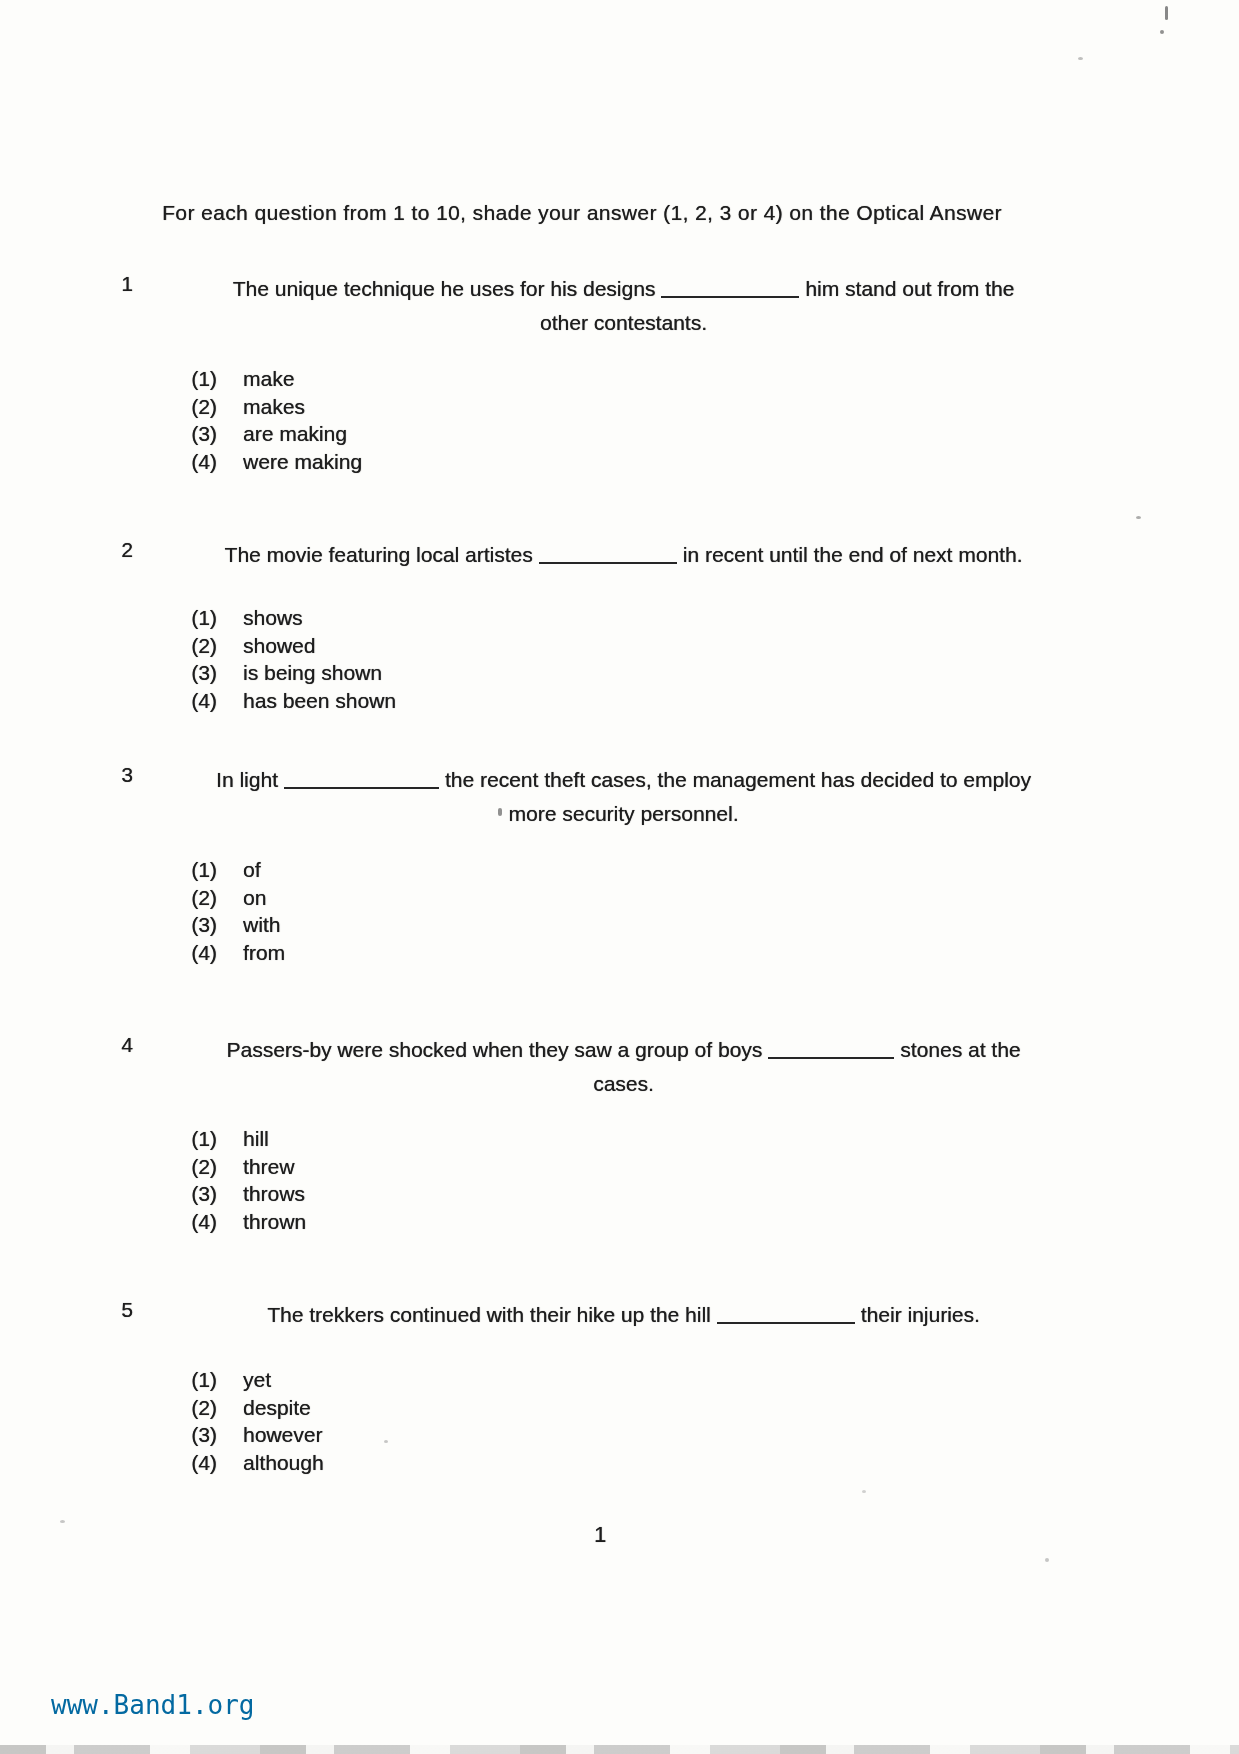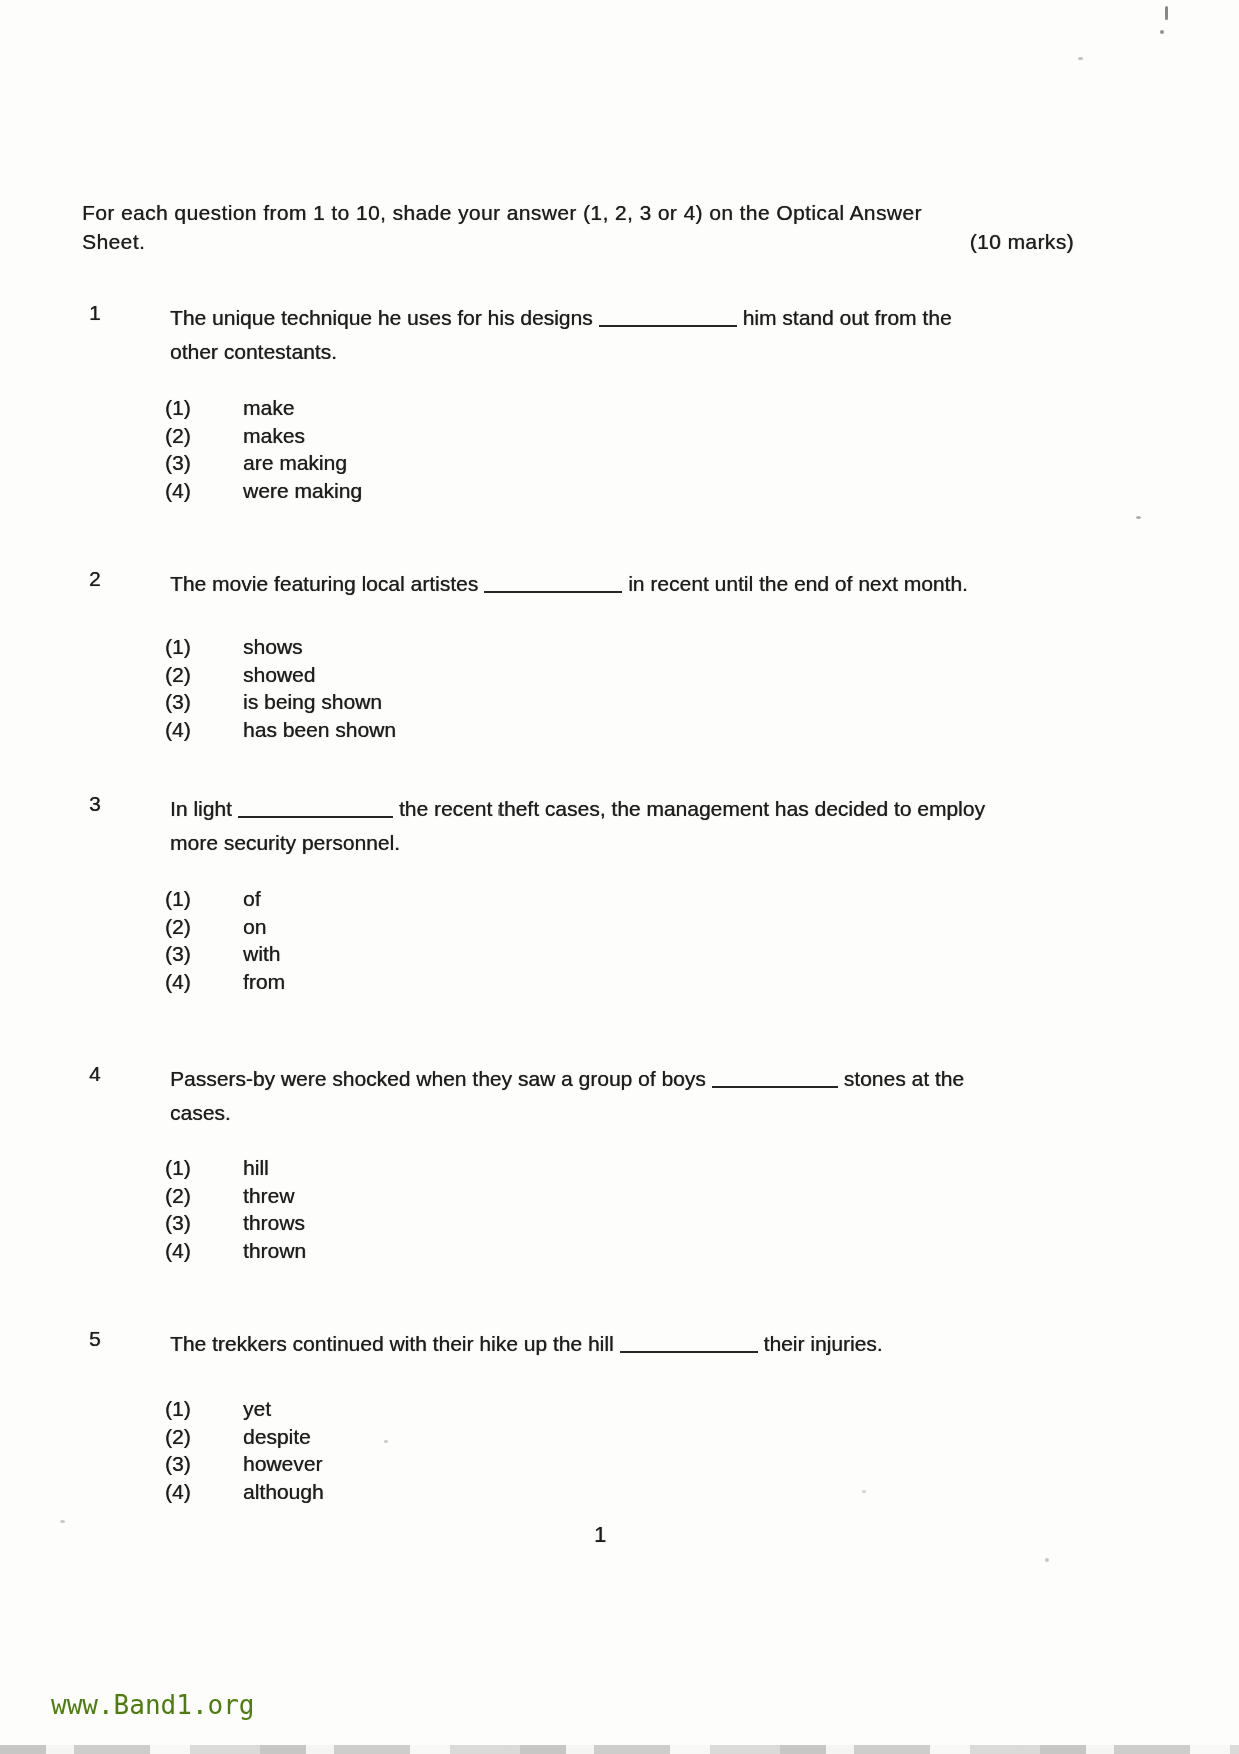--- a/index.html
+++ b/index.html
@@ -4,21 +4,21 @@
 <style>
   html,body{margin:0;padding:0;}
   body{
     width:1239px;height:1754px;position:relative;overflow:hidden;
     background:#fdfdfb;
     font-family:"Liberation Sans", sans-serif;
     color:#1d1d1d;
   }
   .page{position:absolute;inset:0;}
   
-  .ink{ text-shadow:0.3px 0.3px 0.7px rgba(25,25,25,0.85); }
+  .ink{ text-shadow:0.3px 0.3px 0.7px rgba(25,25,25,0.85);text-align:center; }
 
   .content{position:absolute;left:82px;top:0;width:1000px;}
 
   .instructions{padding-top:198px;font-size:21px;line-height:29px;letter-spacing:0.4px;}
   .instr-l2{display:flex;justify-content:space-between;padding-right:8px;}
 
   .question{display:flex;}
   .q1{margin-top:42px;}
   .q2{margin-top:60px;}
   .q3{margin-top:46px;}
@@ -44,21 +44,21 @@
   .opt{display:flex;line-height:27.5px;font-size:21px;}
   .opt-label{width:78px;flex:0 0 78px;}
 
   .page-number{
     position:absolute;top:1522px;left:540px;width:120px;
     text-align:center;font-size:22px;
   }
   .site{
     position:absolute;left:51px;top:1690px;
     font-family:"DejaVu Sans Mono", monospace;
-    font-size:26px;color:#4d7c0f;
+    font-size:26px;color:#0369a1;
   }
   .scan-bottom{
     position:absolute;left:0;right:0;bottom:0;height:9px;
     background:repeating-linear-gradient(90deg,
       rgba(110,110,110,0.38) 0 46px,
       rgba(190,190,190,0.12) 46px 74px,
       rgba(95,95,95,0.30) 74px 150px,
       rgba(205,205,205,0.10) 150px 190px,
       rgba(130,130,130,0.28) 190px 260px);
     filter:blur(0.4px);
@@ -67,24 +67,20 @@
 </style>
 </head>
 <body>
 
 <div class="page">
 
   <div class="content ink">
 
     <div class="instructions">
       <div>For each question from 1 to 10, shade your answer (1, 2, 3 or 4) on the Optical Answer</div>
-      <div class="instr-l2">
-        <span>Sheet.</span>
-        <span>(10 marks)</span>
-      </div>
     </div>
 
     <div class="question q1">
       <div class="qnum">1</div>
       <div class="qbody">
         <p class="qline"><span>The unique technique he uses for his designs</span><span class="blank"></span><span>him stand out from the</span></p>
         <p class="qline">other contestants.</p>
         <div class="opts">
           <div class="opt">
               <span class="opt-label">(1)</span>

